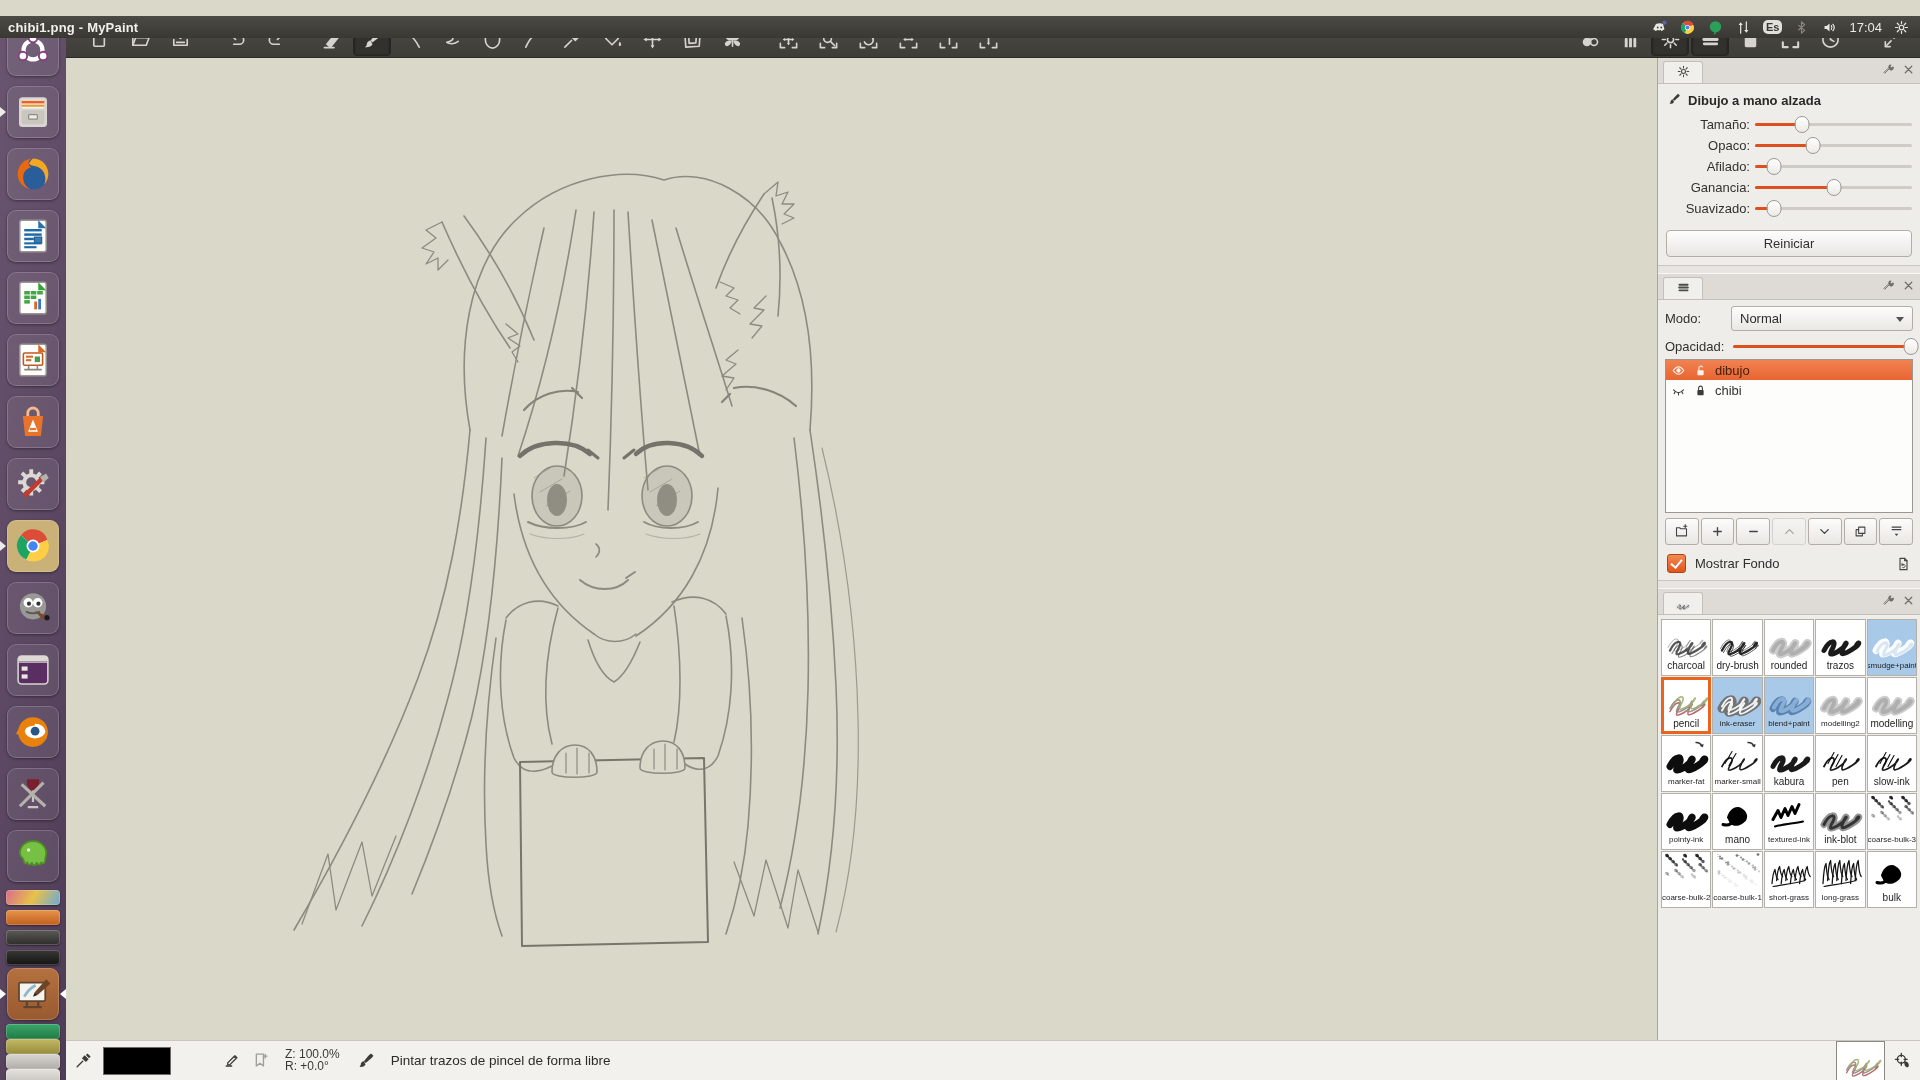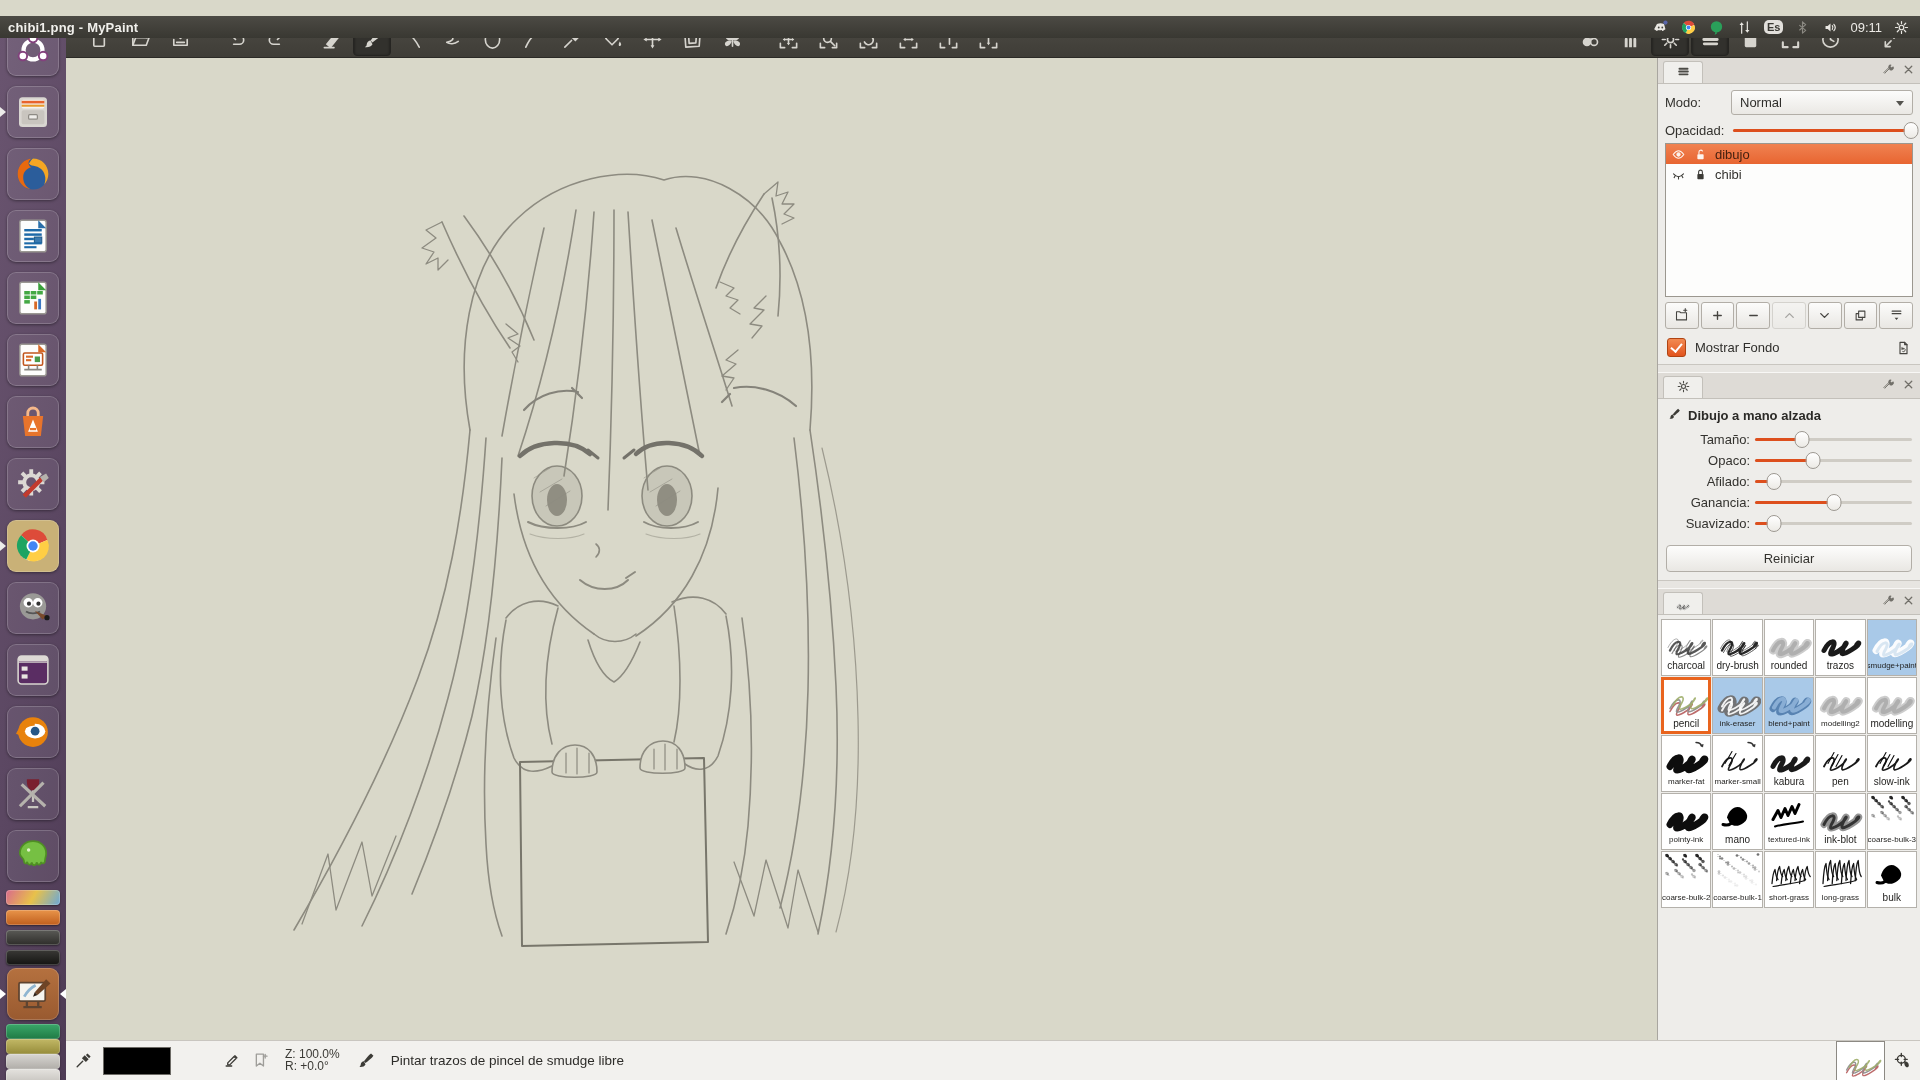--- a/index.html
+++ b/index.html
@@ -152,21 +152,21 @@
           <svg viewBox="0 0 24 24" fill="none" stroke="currentColor" stroke-width="1.7" stroke-linecap="round" stroke-linejoin="round">
             <path d="M12 4v16l4.5-4L8 9M12 4l4.5 4L8 15.5" stroke-width="1.6"></path>
           </svg>
         </span>
         <span class="tray-ic">
           <svg viewBox="0 0 24 24" fill="none" stroke="currentColor" stroke-width="1.7" stroke-linecap="round" stroke-linejoin="round">
             <path d="M5 10v4h3l4 3.5v-11L8 10z" fill="currentColor" stroke="none"></path>
             <path d="M14.5 9.5a4 4 0 0 1 0 5M16.8 7.5a7 7 0 0 1 0 9"></path>
           </svg>
         </span>
-        <span class="time">09:11</span>
+        <span class="time">17:04</span>
         <span class="tray-ic">
           <svg viewBox="0 0 24 24" fill="none" stroke="currentColor" stroke-width="1.7" stroke-linecap="round" stroke-linejoin="round">
             <circle cx="12" cy="12" r="3.2"></circle>
             <path d="M12 3.5v3M12 17.5v3M3.5 12h3M17.5 12h3M6 6l2.1 2.1M15.9 15.9L18 18M18 6l-2.1 2.1M8.1 15.9L6 18"></path>
           </svg>
         </span>
       </div>
   </div>
 
   <div id="toolbar">
@@ -595,20 +595,91 @@
         <path d="M486,714 c0,-17 10,-27 23,-27 c13,0 22,10 22,27 c0,7 -45,7 -45,0 z" fill="#d9d8c9"></path>
         <path d="M500,695 v20 M511,690 v26 M523,695 v20" stroke-width="1.2"></path>
         <path d="M574,710 c0,-17 10,-27 23,-27 c13,0 22,10 22,27 c0,7 -45,7 -45,0 z" fill="#d9d8c9"></path>
         <path d="M588,691 v20 M599,686 v26 M611,691 v20" stroke-width="1.2"></path>
       </g>
     </svg>
   </div>
 
   <div id="rightpanel">
 
+    <section id="tool-options">
+      <div class="tabbar">
+        <div class="tab">
+            <span id="ic-tab-gear"><svg viewBox="0 0 24 24" fill="none" stroke="currentColor" stroke-width="1.7" stroke-linecap="round" stroke-linejoin="round">
+                <circle cx="12" cy="12" r="3.2"></circle>
+                <path d="M12 3.5v3M12 17.5v3M3.5 12h3M17.5 12h3M6 6l2.1 2.1M15.9 15.9L18 18M18 6l-2.1 2.1M8.1 15.9L6 18"></path>
+              </svg></span>
+          </div>
+        <div class="tabtools">
+          <span id="ic-t-wrench"><svg viewBox="0 0 24 24" fill="none" stroke="currentColor" stroke-width="1.7" stroke-linecap="round" stroke-linejoin="round">
+                <path d="M13.5 10.5L5 19l-1.5-1.5 8.5-8.5"></path>
+                <path d="M13 11a4.5 4.5 0 1 0 7.5-4.8L18 8.5l-2.5-2.5 2.3-2.5A4.5 4.5 0 0 0 13 11z" fill="currentColor" stroke="none"></path>
+              </svg></span>
+          <span id="ic-t-close"><svg viewBox="0 0 24 24" fill="none" stroke="currentColor" stroke-width="1.7" stroke-linecap="round" stroke-linejoin="round">
+                <path d="M6 6l12 12M18 6L6 18" stroke-width="2.4"></path>
+              </svg></span>
+        </div>
+      </div>
+      <div class="to-header">
+        <span id="ic-to-brush"><svg viewBox="0 0 24 24" fill="none" stroke="currentColor" stroke-width="1.7" stroke-linecap="round" stroke-linejoin="round">
+              <path d="M19 3c-3 2-7 7-9 10l2 2c3-2 8-6 10-9z" fill="currentColor" stroke="none"></path>
+              <path d="M10 13c-2 0-4 2-4 4 0 1.4-.8 2.2-2 3 3 .6 7-.4 8-3z" fill="currentColor" stroke="none"></path>
+            </svg></span>
+        <span>Dibujo a mano alzada</span>
+      </div>
+      <div id="sliders">
+          <div class="srow">
+            <span class="slabel">Tamaño:</span>
+            <div class="slider">
+      <div class="track"></div>
+              <div class="fill" style="width:30%"></div>
+      <div class="knob" style="left:30%"></div>
+            </div>
+          </div>
+          <div class="srow">
+            <span class="slabel">Opaco:</span>
+            <div class="slider">
+      <div class="track"></div>
+              <div class="fill" style="width:37%"></div>
+      <div class="knob" style="left:37%"></div>
+            </div>
+          </div>
+          <div class="srow">
+            <span class="slabel">Afilado:</span>
+            <div class="slider">
+      <div class="track"></div>
+              <div class="fill" style="width:12%"></div>
+      <div class="knob" style="left:12%"></div>
+            </div>
+          </div>
+          <div class="srow">
+            <span class="slabel">Ganancia:</span>
+            <div class="slider">
+      <div class="track"></div>
+              <div class="fill" style="width:50%"></div>
+      <div class="knob" style="left:50%"></div>
+            </div>
+          </div>
+          <div class="srow">
+            <span class="slabel">Suavizado:</span>
+            <div class="slider">
+      <div class="track"></div>
+              <div class="fill" style="width:12%"></div>
+      <div class="knob" style="left:12%"></div>
+            </div>
+          </div>
+        </div>
+      <button class="reset">Reiniciar</button>
+      <div class="panel-sep"></div>
+    </section>
+
     <section id="layers-panel">
       <div class="tabbar">
         <div class="tab">
             <span id="ic-tab-layers"><svg viewBox="0 0 24 24" fill="none" stroke="currentColor" stroke-width="1.7" stroke-linecap="round" stroke-linejoin="round">
                 <path d="M5.5 7.5h13M5 12h14M5.5 16.5h13" stroke-width="3"></path>
               </svg></span>
           </div>
         <div class="tabtools">
           <span id="ic-l-wrench"><svg viewBox="0 0 24 24" fill="none" stroke="currentColor" stroke-width="1.7" stroke-linecap="round" stroke-linejoin="round">
                 <path d="M13.5 10.5L5 19l-1.5-1.5 8.5-8.5"></path>
@@ -710,91 +781,20 @@
         <span class="chk"></span>
         <span>Mostrar Fondo</span>
         <span class="doc" id="ic-docref">
             <svg viewBox="0 0 24 24" fill="none" stroke="currentColor" stroke-width="1.7" stroke-linecap="round" stroke-linejoin="round">
               <path d="M7.5 3.5h7L18 7v13.5H7.5z"></path>
               <path d="M14.5 3.5V7H18"></path>
               <path d="M10.5 13.5a2.6 2.6 0 1 1 1 3.8M10.5 13.5V11M10.5 13.5H13" stroke-width="1.3"></path>
             </svg>
           </span>
       </div>
-      <div class="panel-sep"></div>
-    </section>
-
-    <section id="tool-options">
-      <div class="tabbar">
-        <div class="tab">
-            <span id="ic-tab-gear"><svg viewBox="0 0 24 24" fill="none" stroke="currentColor" stroke-width="1.7" stroke-linecap="round" stroke-linejoin="round">
-                <circle cx="12" cy="12" r="3.2"></circle>
-                <path d="M12 3.5v3M12 17.5v3M3.5 12h3M17.5 12h3M6 6l2.1 2.1M15.9 15.9L18 18M18 6l-2.1 2.1M8.1 15.9L6 18"></path>
-              </svg></span>
-          </div>
-        <div class="tabtools">
-          <span id="ic-t-wrench"><svg viewBox="0 0 24 24" fill="none" stroke="currentColor" stroke-width="1.7" stroke-linecap="round" stroke-linejoin="round">
-                <path d="M13.5 10.5L5 19l-1.5-1.5 8.5-8.5"></path>
-                <path d="M13 11a4.5 4.5 0 1 0 7.5-4.8L18 8.5l-2.5-2.5 2.3-2.5A4.5 4.5 0 0 0 13 11z" fill="currentColor" stroke="none"></path>
-              </svg></span>
-          <span id="ic-t-close"><svg viewBox="0 0 24 24" fill="none" stroke="currentColor" stroke-width="1.7" stroke-linecap="round" stroke-linejoin="round">
-                <path d="M6 6l12 12M18 6L6 18" stroke-width="2.4"></path>
-              </svg></span>
-        </div>
-      </div>
-      <div class="to-header">
-        <span id="ic-to-brush"><svg viewBox="0 0 24 24" fill="none" stroke="currentColor" stroke-width="1.7" stroke-linecap="round" stroke-linejoin="round">
-              <path d="M19 3c-3 2-7 7-9 10l2 2c3-2 8-6 10-9z" fill="currentColor" stroke="none"></path>
-              <path d="M10 13c-2 0-4 2-4 4 0 1.4-.8 2.2-2 3 3 .6 7-.4 8-3z" fill="currentColor" stroke="none"></path>
-            </svg></span>
-        <span>Dibujo a mano alzada</span>
-      </div>
-      <div id="sliders">
-          <div class="srow">
-            <span class="slabel">Tamaño:</span>
-            <div class="slider">
-      <div class="track"></div>
-              <div class="fill" style="width:30%"></div>
-      <div class="knob" style="left:30%"></div>
-            </div>
-          </div>
-          <div class="srow">
-            <span class="slabel">Opaco:</span>
-            <div class="slider">
-      <div class="track"></div>
-              <div class="fill" style="width:37%"></div>
-      <div class="knob" style="left:37%"></div>
-            </div>
-          </div>
-          <div class="srow">
-            <span class="slabel">Afilado:</span>
-            <div class="slider">
-      <div class="track"></div>
-              <div class="fill" style="width:12%"></div>
-      <div class="knob" style="left:12%"></div>
-            </div>
-          </div>
-          <div class="srow">
-            <span class="slabel">Ganancia:</span>
-            <div class="slider">
-      <div class="track"></div>
-              <div class="fill" style="width:50%"></div>
-      <div class="knob" style="left:50%"></div>
-            </div>
-          </div>
-          <div class="srow">
-            <span class="slabel">Suavizado:</span>
-            <div class="slider">
-      <div class="track"></div>
-              <div class="fill" style="width:12%"></div>
-      <div class="knob" style="left:12%"></div>
-            </div>
-          </div>
-        </div>
-      <button class="reset">Reiniciar</button>
       <div class="panel-sep"></div>
     </section>
 
     <section id="brush-panel">
       <div class="tabbar">
         <div class="tab">
             <span id="tab-thumb" style="width:16px;height:14px;display:flex;">
               <svg viewBox="0 0 46 40" fill="none" stroke-linecap="round" stroke-linejoin="round">
                 <path d="M7 30 C13 18 20 20 16 27 S12 36 21 31 S31 18 27 26 S24 36 35 29 S41 20 39 26" stroke="#3a3a3a" stroke-width="2.4" opacity="0.85" transform="translate(0 0)"></path>
                 <path d="M7 30 C13 18 20 20 16 27 S12 36 21 31 S31 18 27 26 S24 36 35 29 S41 20 39 26" stroke="#3a3a3a" stroke-width="1.2" opacity="0.6" transform="translate(2 3)"></path>
@@ -1216,21 +1216,21 @@
     <div class="zr">
       <div>Z: 100.0%</div>
       <div>R: +0.0°</div>
     </div>
     <span class="sb-ic" id="ic-sb-brush">
         <svg viewBox="0 0 24 24" fill="none" stroke="currentColor" stroke-width="1.7" stroke-linecap="round" stroke-linejoin="round">
           <path d="M19 3c-3 2-7 7-9 10l2 2c3-2 8-6 10-9z" fill="currentColor" stroke="none"></path>
           <path d="M10 13c-2 0-4 2-4 4 0 1.4-.8 2.2-2 3 3 .6 7-.4 8-3z" fill="currentColor" stroke="none"></path>
         </svg>
       </span>
-    <span class="msg">Pintar trazos de pincel de smudge libre</span>
+    <span class="msg">Pintar trazos de pincel de forma libre</span>
     <div class="thumb" id="sb-thumb">
         <svg viewBox="0 0 46 40" fill="none" stroke-linecap="round" stroke-linejoin="round">
           <path d="M7 30 C13 18 20 20 16 27 S12 36 21 31 S31 18 27 26 S24 36 35 29 S41 20 39 26" stroke="#b65c5c" stroke-width="1.6" opacity="0.9" transform="translate(0 3)"></path>
           <path d="M7 30 C13 18 20 20 16 27 S12 36 21 31 S31 18 27 26 S24 36 35 29 S41 20 39 26" stroke="#8f8f8f" stroke-width="1.6" opacity="0.95" transform="translate(0 0)"></path>
           <path d="M7 30 C13 18 20 20 16 27 S12 36 21 31 S31 18 27 26 S24 36 35 29 S41 20 39 26" stroke="#9fae6a" stroke-width="1.6" opacity="0.9" transform="translate(3 -3)"></path>
         </svg>
       </div>
     <span class="gap8"></span>
     <span class="sb-ic" id="ic-sb-target">
         <svg viewBox="0 0 24 24" fill="none" stroke="currentColor" stroke-width="1.7" stroke-linecap="round" stroke-linejoin="round">

